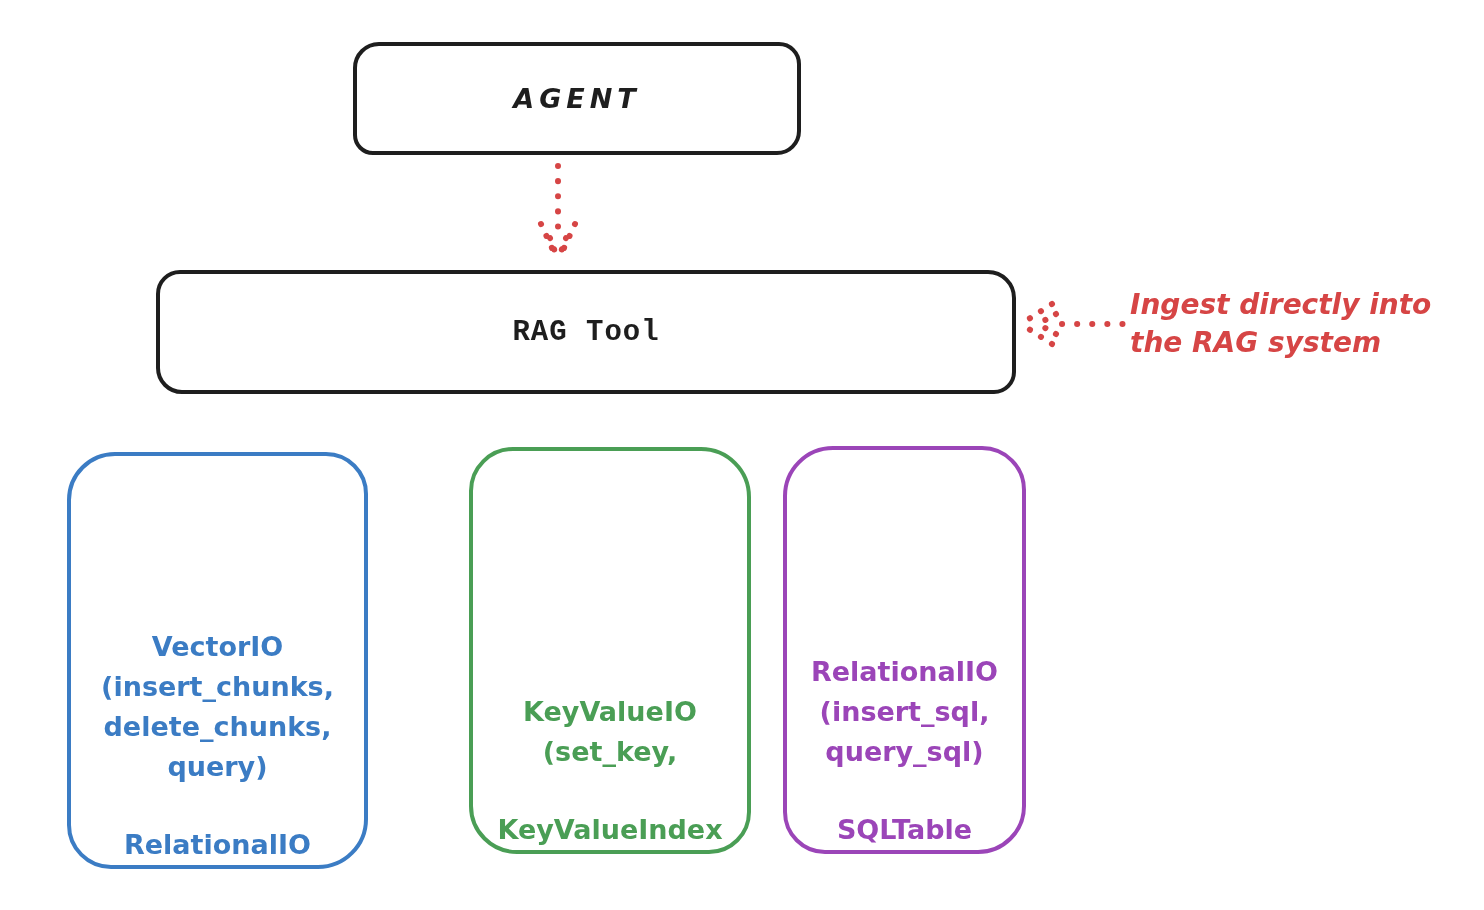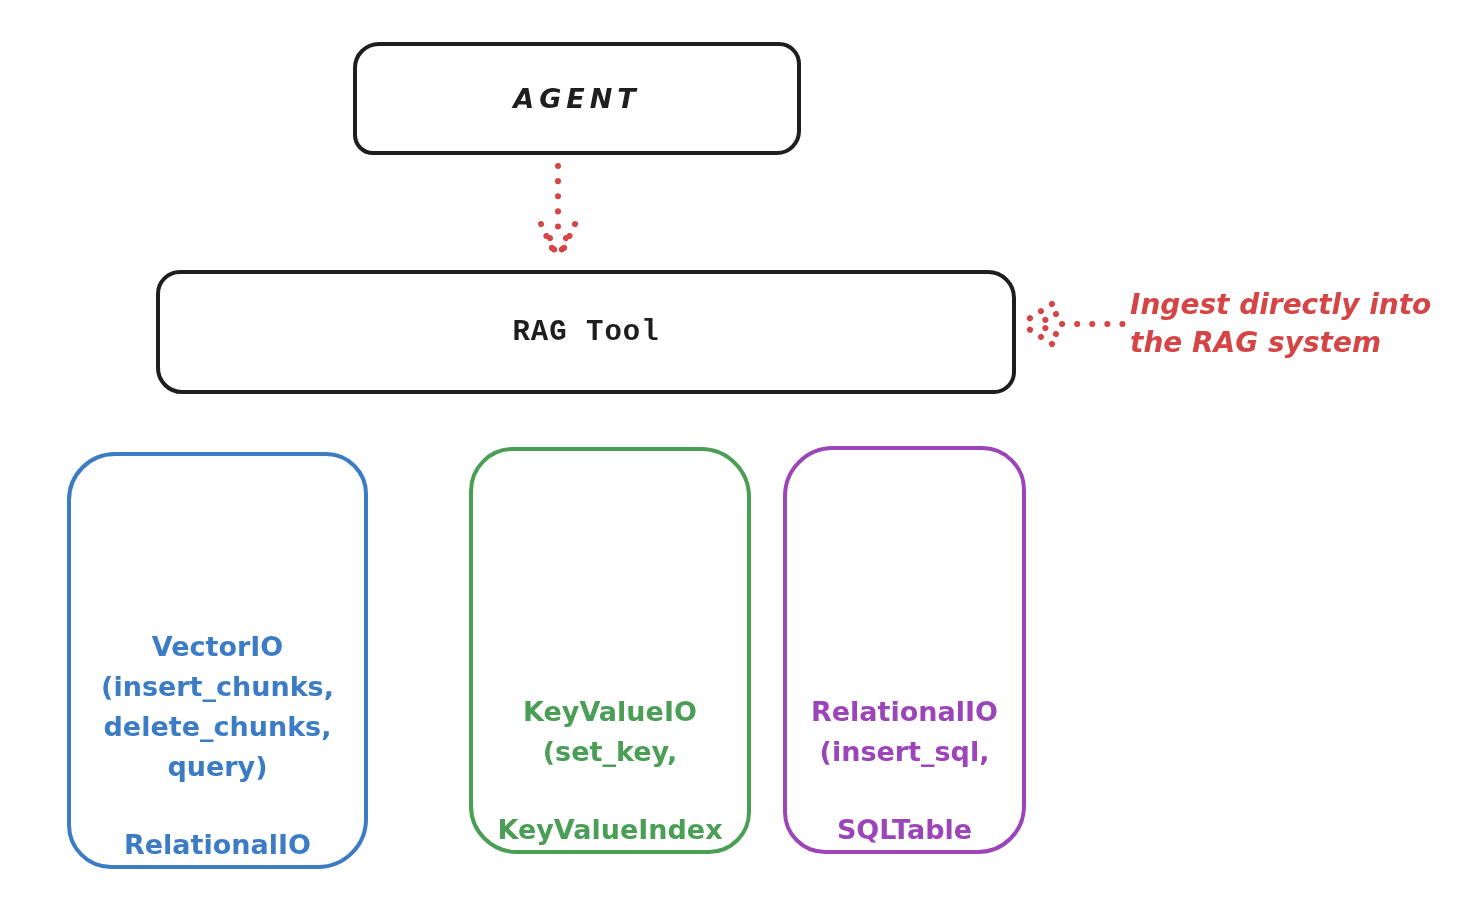--- a/index.html
+++ b/index.html
@@ -164,17 +164,18 @@
       <span class="title-line">KeyValueIO</span>
       <span class="title-line">(set_key,</span>
     </div>
     <div class="index-label">KeyValueIndex</div>
   </div>
 
   <div class="backend backend--relational">
     <div>
       <span class="title-line">RelationalIO</span>
       <span class="title-line">(insert_sql,</span>
+      <span class="title-line">query_sql)</span>
     </div>
     <div class="index-label">SQLTable</div>
   </div>
 
 </div>
 
 </body></html>

